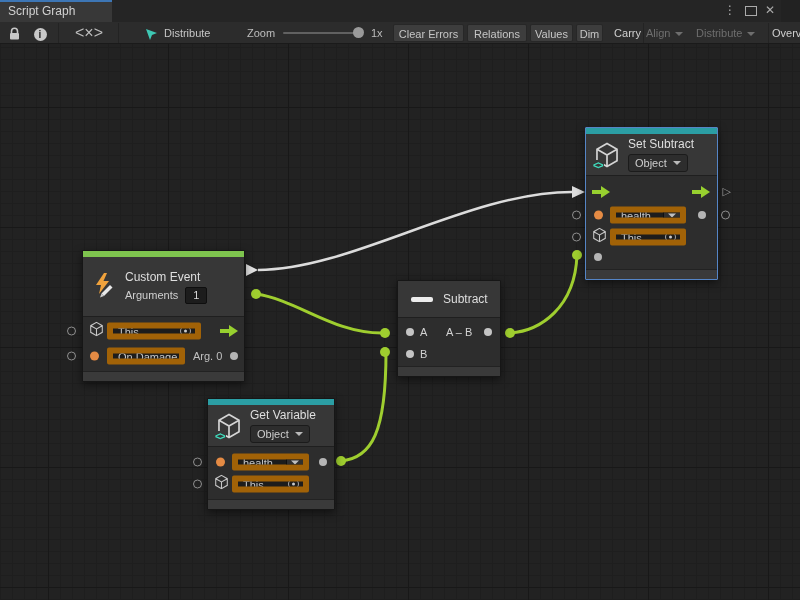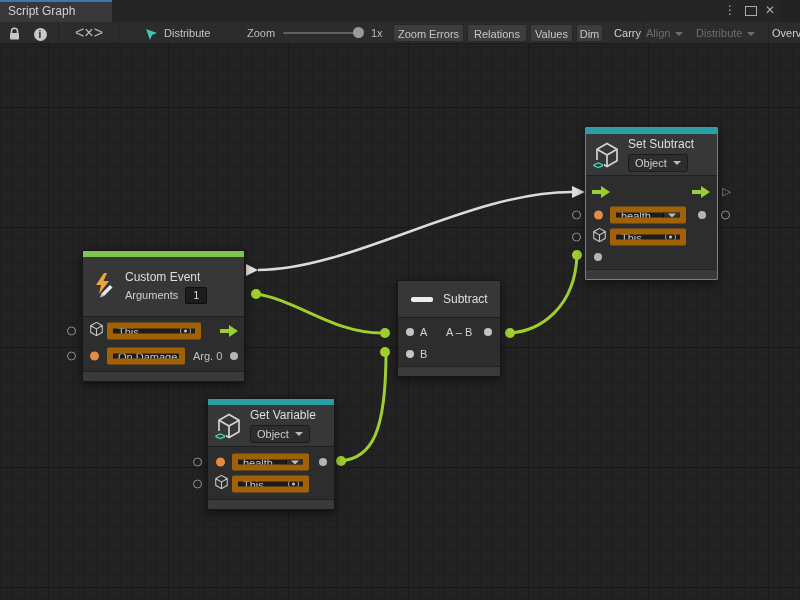--- a/index.html
+++ b/index.html
@@ -116,21 +116,21 @@
           <path d="M1 1 L12 5 L7 7 L5 12 Z" fill="#3EC8B4"></path>
         </svg>
     </span>
     <span class="tb-item" style="left:164px">Distribute</span>
 
     <span class="tb-item" style="left:247px;color:#BDBDBD">Zoom</span>
     <div class="zoom-track"></div>
     <div class="zoom-handle"></div>
     <span class="tb-item" style="left:371px;color:#BDBDBD">1x</span>
 
-    <span class="tbtn boxbtn" style="left:393px;width:71px">Zoom Errors</span>
+    <span class="tbtn boxbtn" style="left:393px;width:71px">Clear Errors</span>
     <span class="tbtn boxbtn" style="left:467px;width:60px">Relations</span>
     <span class="tbtn boxbtn" style="left:530px;width:43px">Values</span>
     <span class="tbtn boxbtn" style="left:576px;width:27px">Dim</span>
     <span class="tbtn flatbtn" style="left:605px;width:36px">Carry</span>
     <div class="tb-sep" style="left:643px"></div>
     <span class="tbtn disbtn" style="left:646px"><span>Align</span><span class="caret-dn"></span></span>
     <span class="tbtn disbtn" style="left:696px"><span>Distribute</span><span class="caret-dn"></span></span>
     <div class="tb-sep" style="left:768px"></div>
     <span class="tbtn flatbtn" style="left:772px">Overv</span>
   </div>

